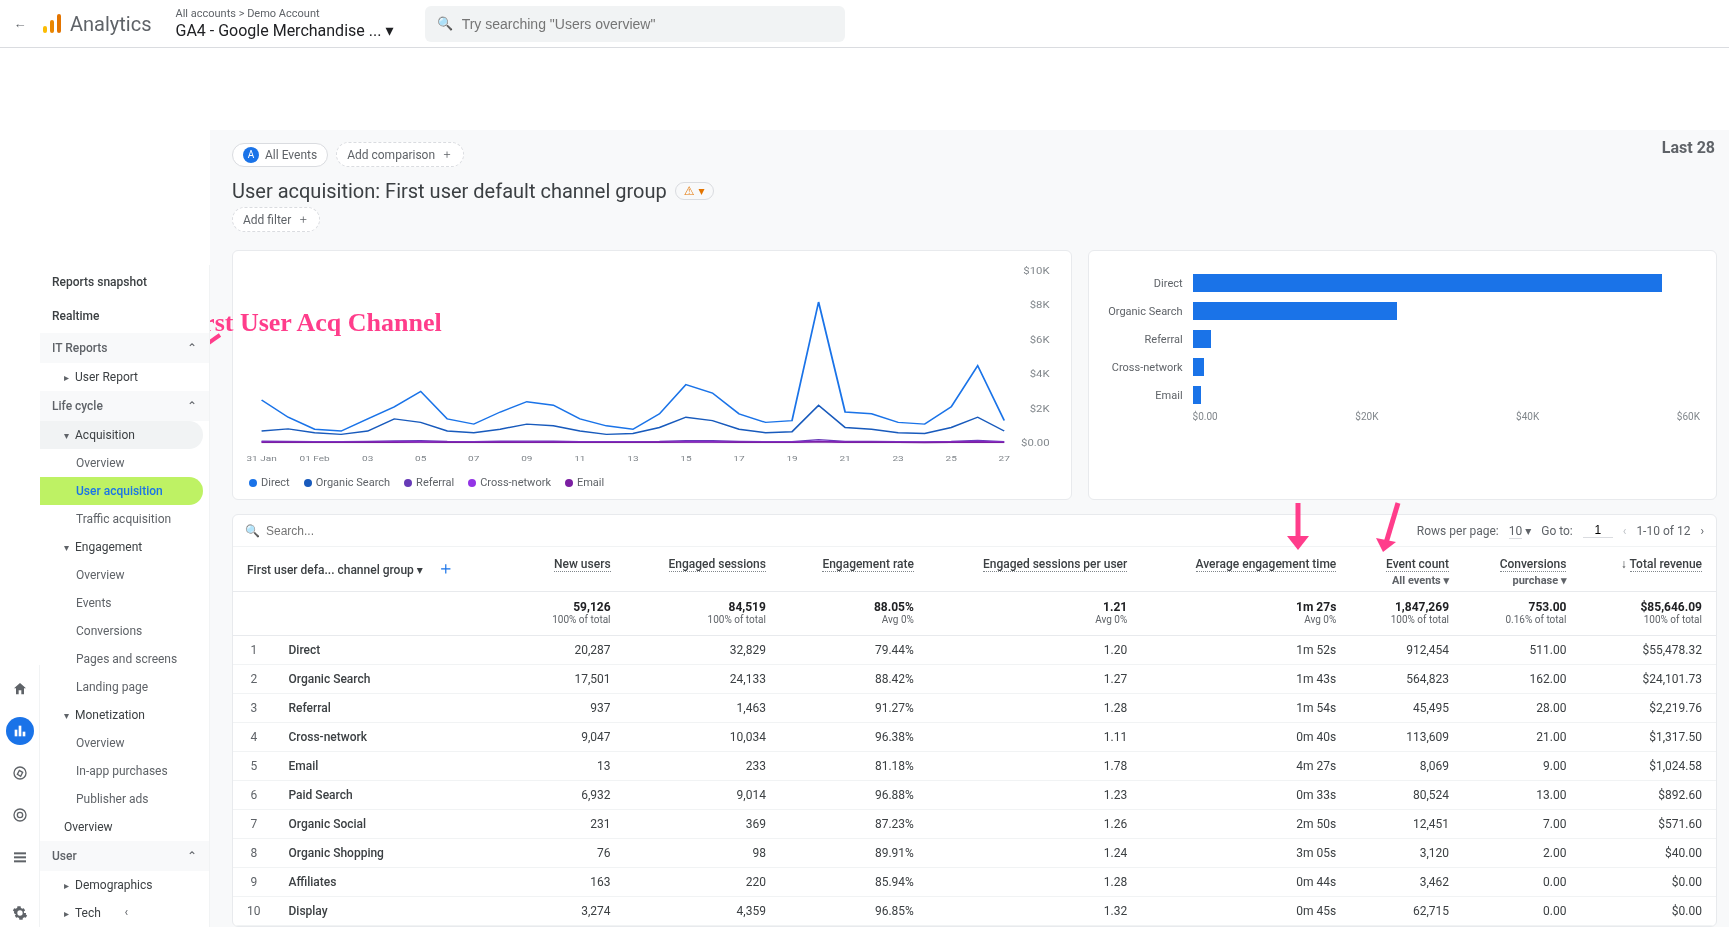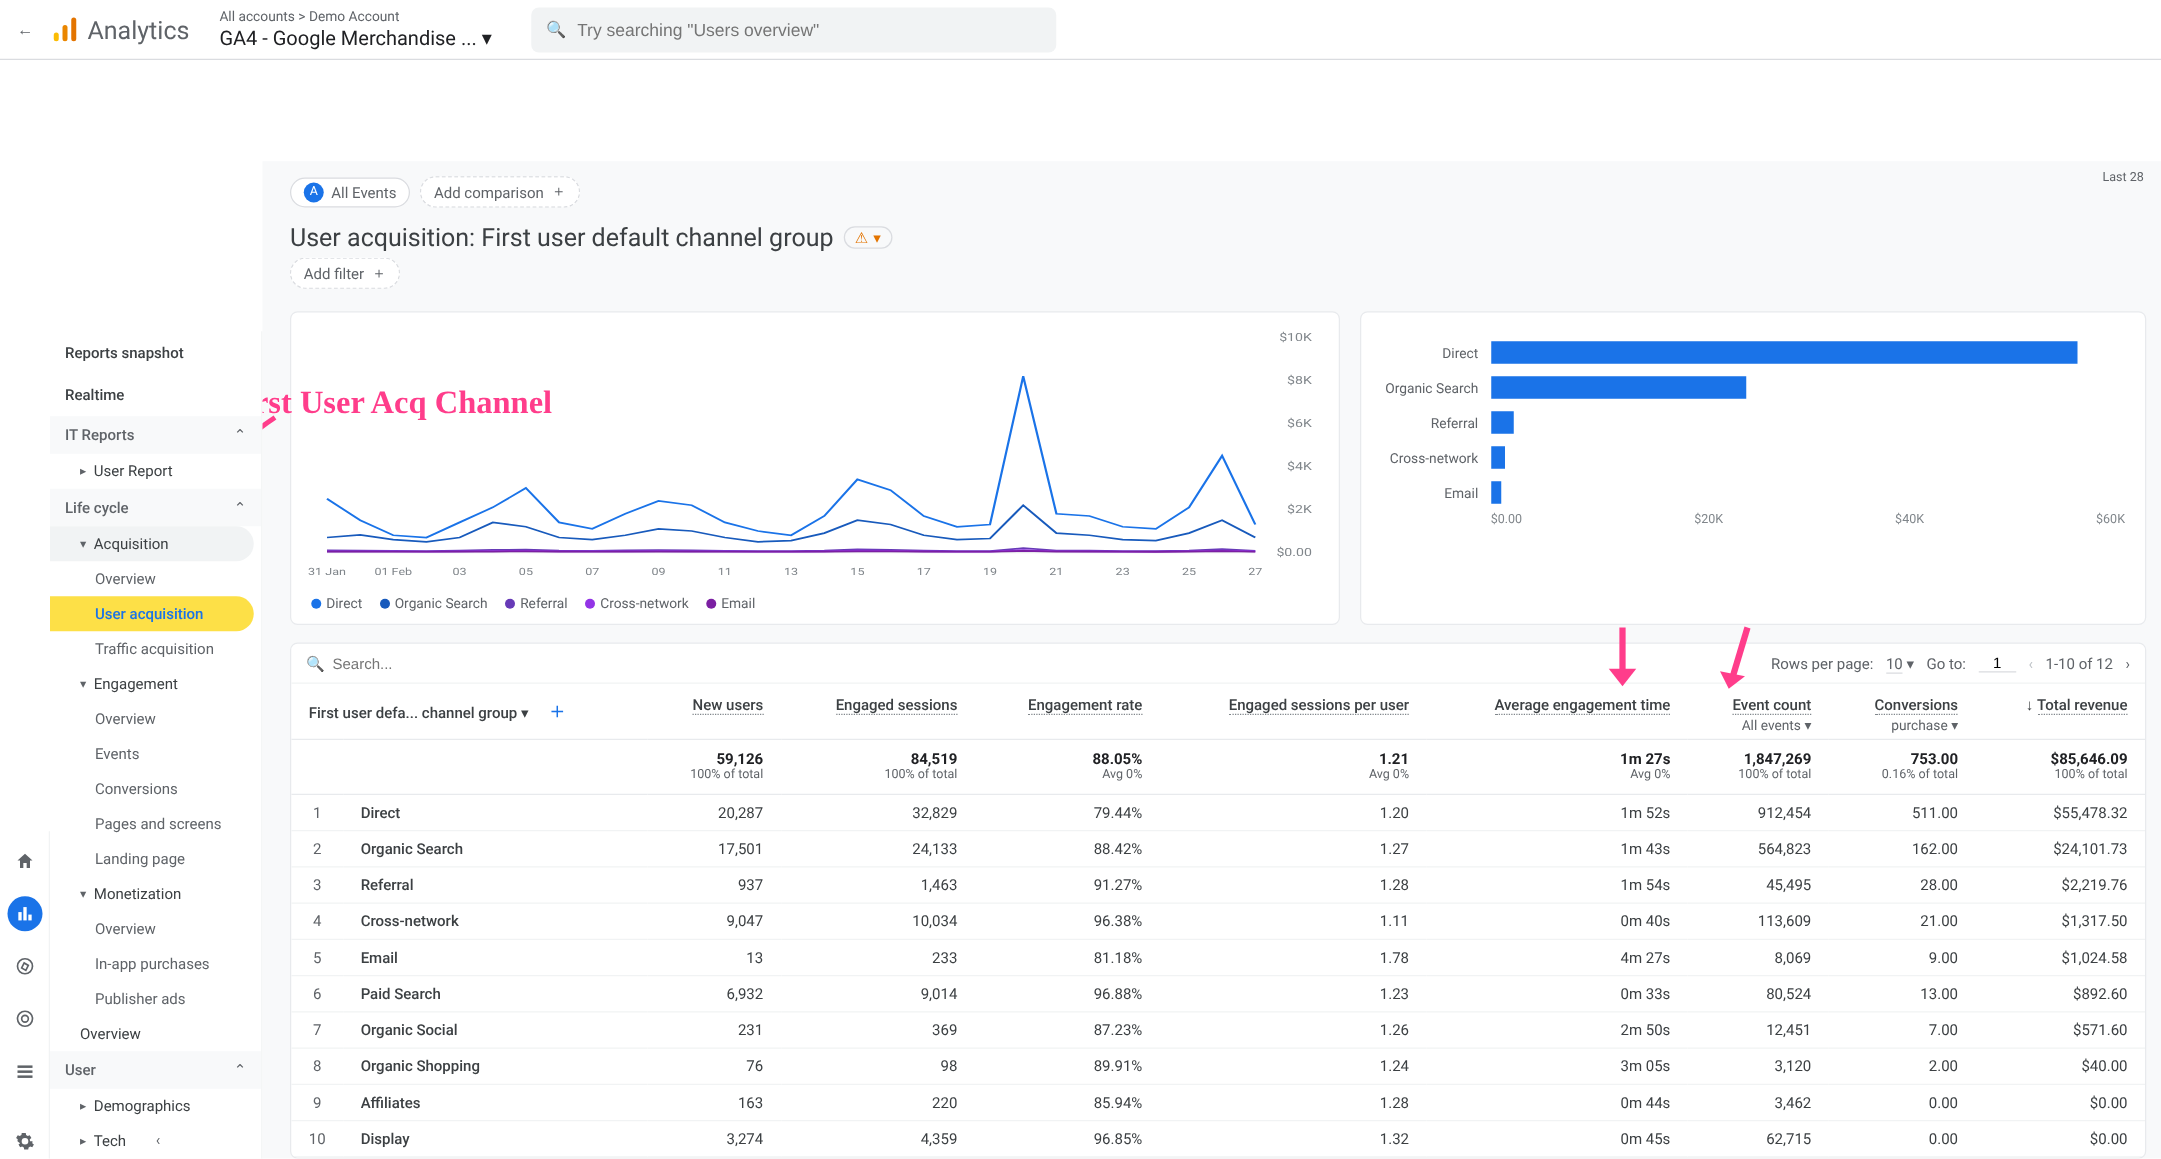--- a/index.html
+++ b/index.html
@@ -18,33 +18,33 @@
 .layout { display: flex; height: calc(927px - 48px); align-items: flex-end; }
 .rail { width: 40px; background: #fff; display: flex; flex-direction: column; align-items: center; padding-top: 10px; gap: 14px; border-right: 1px solid #f1f3f4; }
 .rail .ritem { width: 28px; height: 28px; border-radius: 50%; display: flex; align-items: center; justify-content: center; color: #5f6368; cursor: pointer; }
 .rail .ritem.active { background: #1a73e8; color: #fff; }
 .rail .spacer { flex: 1; }
 
 .leftnav { width: 170px; border-right: 1px solid #f1f3f4; overflow-y: auto; font-size: 12px; position: relative; }
 .leftnav .section-head { padding: 10px 12px; font-weight: 500; color: #3c4043; display: flex; justify-content: space-between; align-items: center; cursor: pointer; }
 .leftnav .item { padding: 7px 12px 7px 24px; color: #3c4043; cursor: pointer; display: flex; align-items: center; }
 .leftnav .item.sub { padding-left: 36px; color: #5f6368; }
-.leftnav .item.selected { background: #fde047; color: #1a73e8; font-weight: 500; border-radius: 0 16px 16px 0; margin-right: 6px; }
+.leftnav .item.selected { background: #bef264; color: #1a73e8; font-weight: 500; border-radius: 0 16px 16px 0; margin-right: 6px; }
 .leftnav .group-head { padding: 8px 12px; font-weight: 500; color: #5f6368; background: #f8f9fa; display: flex; justify-content: space-between; align-items: center; }
 .caret { color: #5f6368; font-size: 10px; margin-right: 6px; }
 .collapse-handle { position: absolute; bottom: 8px; left: 50%; color: #5f6368; cursor: pointer; }
 
 .main { flex: 1; background: #f8f9fa; overflow: hidden; display: flex; flex-direction: column; padding: 12px 12px 0 22px; position: relative; }
 .header-row { display: flex; align-items: center; gap: 8px; margin-bottom: 6px; }
 .chip { display: inline-flex; align-items: center; gap: 6px; border: 1px dashed #dadce0; border-radius: 16px; padding: 3px 10px; font-size: 12px; color: #5f6368; cursor: pointer; background: #fff; }
 .chip.solid { border: 1px solid #dadce0; }
 .chip .badge { width: 16px; height: 16px; border-radius: 50%; background: #1a73e8; color: #fff; font-size: 10px; display: flex; align-items: center; justify-content: center; }
 .report-title { font-size: 20px; color: #3c4043; margin: 6px 0 4px 0; display: flex; align-items: center; gap: 8px; }
 .warn-pill { border: 1px solid #dadce0; border-radius: 12px; padding: 1px 8px; font-size: 12px; color: #e37400; display: inline-flex; align-items: center; gap: 4px; }
-.date-label { position: absolute; right: 14px; top: 8px; font-size: 10px; color: #5f6368; }
+.date-label { position: absolute; right: 14px; top: 8px; font-size: 16px; color: #5f6368; font-weight: bold; }
 
 .cards-row { display: flex; gap: 16px; margin-top: 12px; }
 .card { background: #fff; border: 1px solid #e8eaed; border-radius: 6px; padding: 14px 16px 10px 16px; flex: 1; }
 .card-title { font-size: 12px; color: #3c4043; margin-bottom: 8px; }
 
 .line-chart { width: 100%; height: 200px; }
 .legend { display: flex; gap: 14px; flex-wrap: wrap; font-size: 11px; color: #5f6368; margin-top: 8px; }
 .legend .li { display: flex; align-items: center; gap: 4px; }
 .legend .dot { width: 8px; height: 8px; border-radius: 50%; display: inline-block; }
 
@@ -58,21 +58,21 @@
 .table-card { background: #fff; border: 1px solid #e8eaed; border-radius: 6px; margin-top: 14px; flex: 1; display: flex; flex-direction: column; overflow: hidden; }
 .table-toolbar { display: flex; align-items: center; padding: 8px 12px; gap: 8px; font-size: 12px; color: #5f6368; border-bottom: 1px solid #f1f3f4; }
 .table-toolbar .search { display: flex; align-items: center; gap: 6px; flex: 1; }
 .table-toolbar .search input { border: none; outline: none; font-size: 12px; }
 .table-toolbar .right { display: flex; align-items: center; gap: 10px; }
 .underline-input { border: none; border-bottom: 1px solid #dadce0; width: 30px; text-align: center; outline: none; font-size: 12px; }
 
 table.data { width: 100%; border-collapse: collapse; font-size: 12px; }
 table.data th { text-align: right; font-weight: 500; padding: 10px 14px 4px 14px; color: #3c4043; border-bottom: 1px solid #e8eaed; vertical-align: top; }
 table.data th.left { text-align: left; }
-table.data th .sub { font-weight: 400; font-size: 11px; color: #5f6368; display: block; margin-top: 2px; }
+table.data th .sub { font-weight: 700; font-size: 11px; color: #5f6368; display: block; margin-top: 2px; }
 table.data th .dotted { border-bottom: 1px dotted #80868b; display: inline-block; }
 .totals-row td { text-align: right; padding: 8px 14px 10px 14px; font-weight: 700; border-bottom: 1px solid #e8eaed; }
 .totals-row td .tsub { font-weight: 400; font-size: 10px; color: #5f6368; display: block; }
 table.data tbody.rows td { text-align: right; padding: 7px 14px; border-bottom: 1px solid #f1f3f4; color: #3c4043; }
 table.data tbody.rows td.idx { text-align: center; color: #5f6368; width: 40px; }
 table.data tbody.rows td.name { text-align: left; font-weight: 500; }
 .plus-circle { width: 22px; height: 22px; border-radius: 50%; display: inline-flex; align-items: center; justify-content: center; color: #1a73e8; font-size: 18px; cursor: pointer; }
 
 .annotation-label { position: absolute; font-family: 'Comic Sans MS', cursive; font-size: 26px; font-weight: 700; color: #ff3d8b; text-shadow: 0 0 2px #fff, 0 0 2px #fff; pointer-events: none; }
 .annotation-arrow { position: absolute; pointer-events: none; }

